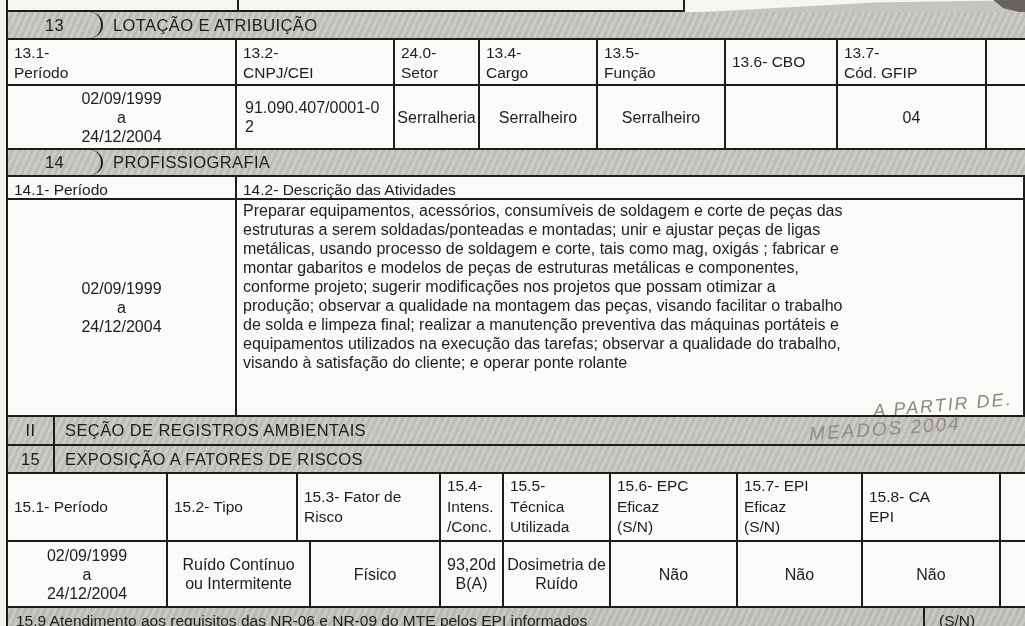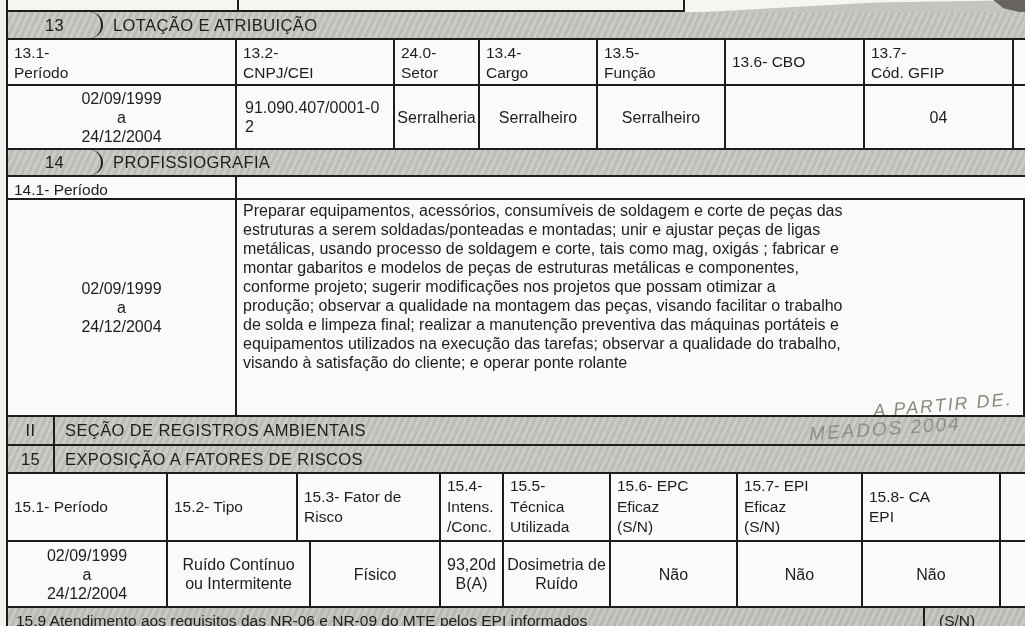--- a/index.html
+++ b/index.html
@@ -39,21 +39,21 @@
                 text-align:center; font-size:16px; line-height:19px; }
   .left  { justify-content:flex-start !important; text-align:left !important; padding:0 8px; }
   .break { word-break:break-all; }
 
   
   .h28{height:28px}.h46{height:46px}.h64{height:64px}.h27{height:27px}.h23{height:23px}
   .h217{height:217px}.h29{height:29px}.h68{height:68px}.h66{height:66px}
 
   
   .c13-0{width:229px}.c13-1{width:158px}.c13-2{width:85px}.c13-3{width:118px}
-  .c13-4{width:128px}.c13-5{width:139px}.c13-6{width:149px}
+  .c13-4{width:128px}.c13-5{width:112px}.c13-6{width:149px}
 
   
   .c14-0{width:229px}.c14-1{width:788px}
   .desc { align-items:flex-start !important; justify-content:flex-start !important;
           text-align:left !important; padding:1px 8px 0 6px; line-height:23.8px;
           font-size:16px; position:relative; }
 
   
   .c15-0{width:160px}.c15-1{width:130px}.c15-2{width:143px}.c15-3{width:63px}
   .c15-4{width:107px}.c15-5{width:127px}.c15-6{width:125px}.c15-7{width:138px}
@@ -118,20 +118,21 @@
       <div class="cell c13-6">04</div>
     </div>
 
     <div class="row bar h27">
       <div class="cell num w95">14</div>
       <div class="cell title">PROFISSIOGRAFIA</div>
     </div>
 
     <div class="row hdr h23">
       <div class="cell c14-0">14.1- Período</div>
+      <div class="cell c14-1">14.2- Descrição das Atividades</div>
     </div>
 
     <div class="row data h217">
       <div class="cell pre c14-0">02/09/1999
 a
 24/12/2004</div>
       <div class="cell pre desc c14-1">
         <span>Preparar equipamentos, acessórios, consumíveis de soldagem e corte de peças das
 estruturas a serem soldadas/ponteadas e montadas; unir e ajustar peças de ligas
 metálicas, usando processo de soldagem e corte, tais como mag, oxigás ; fabricar e

